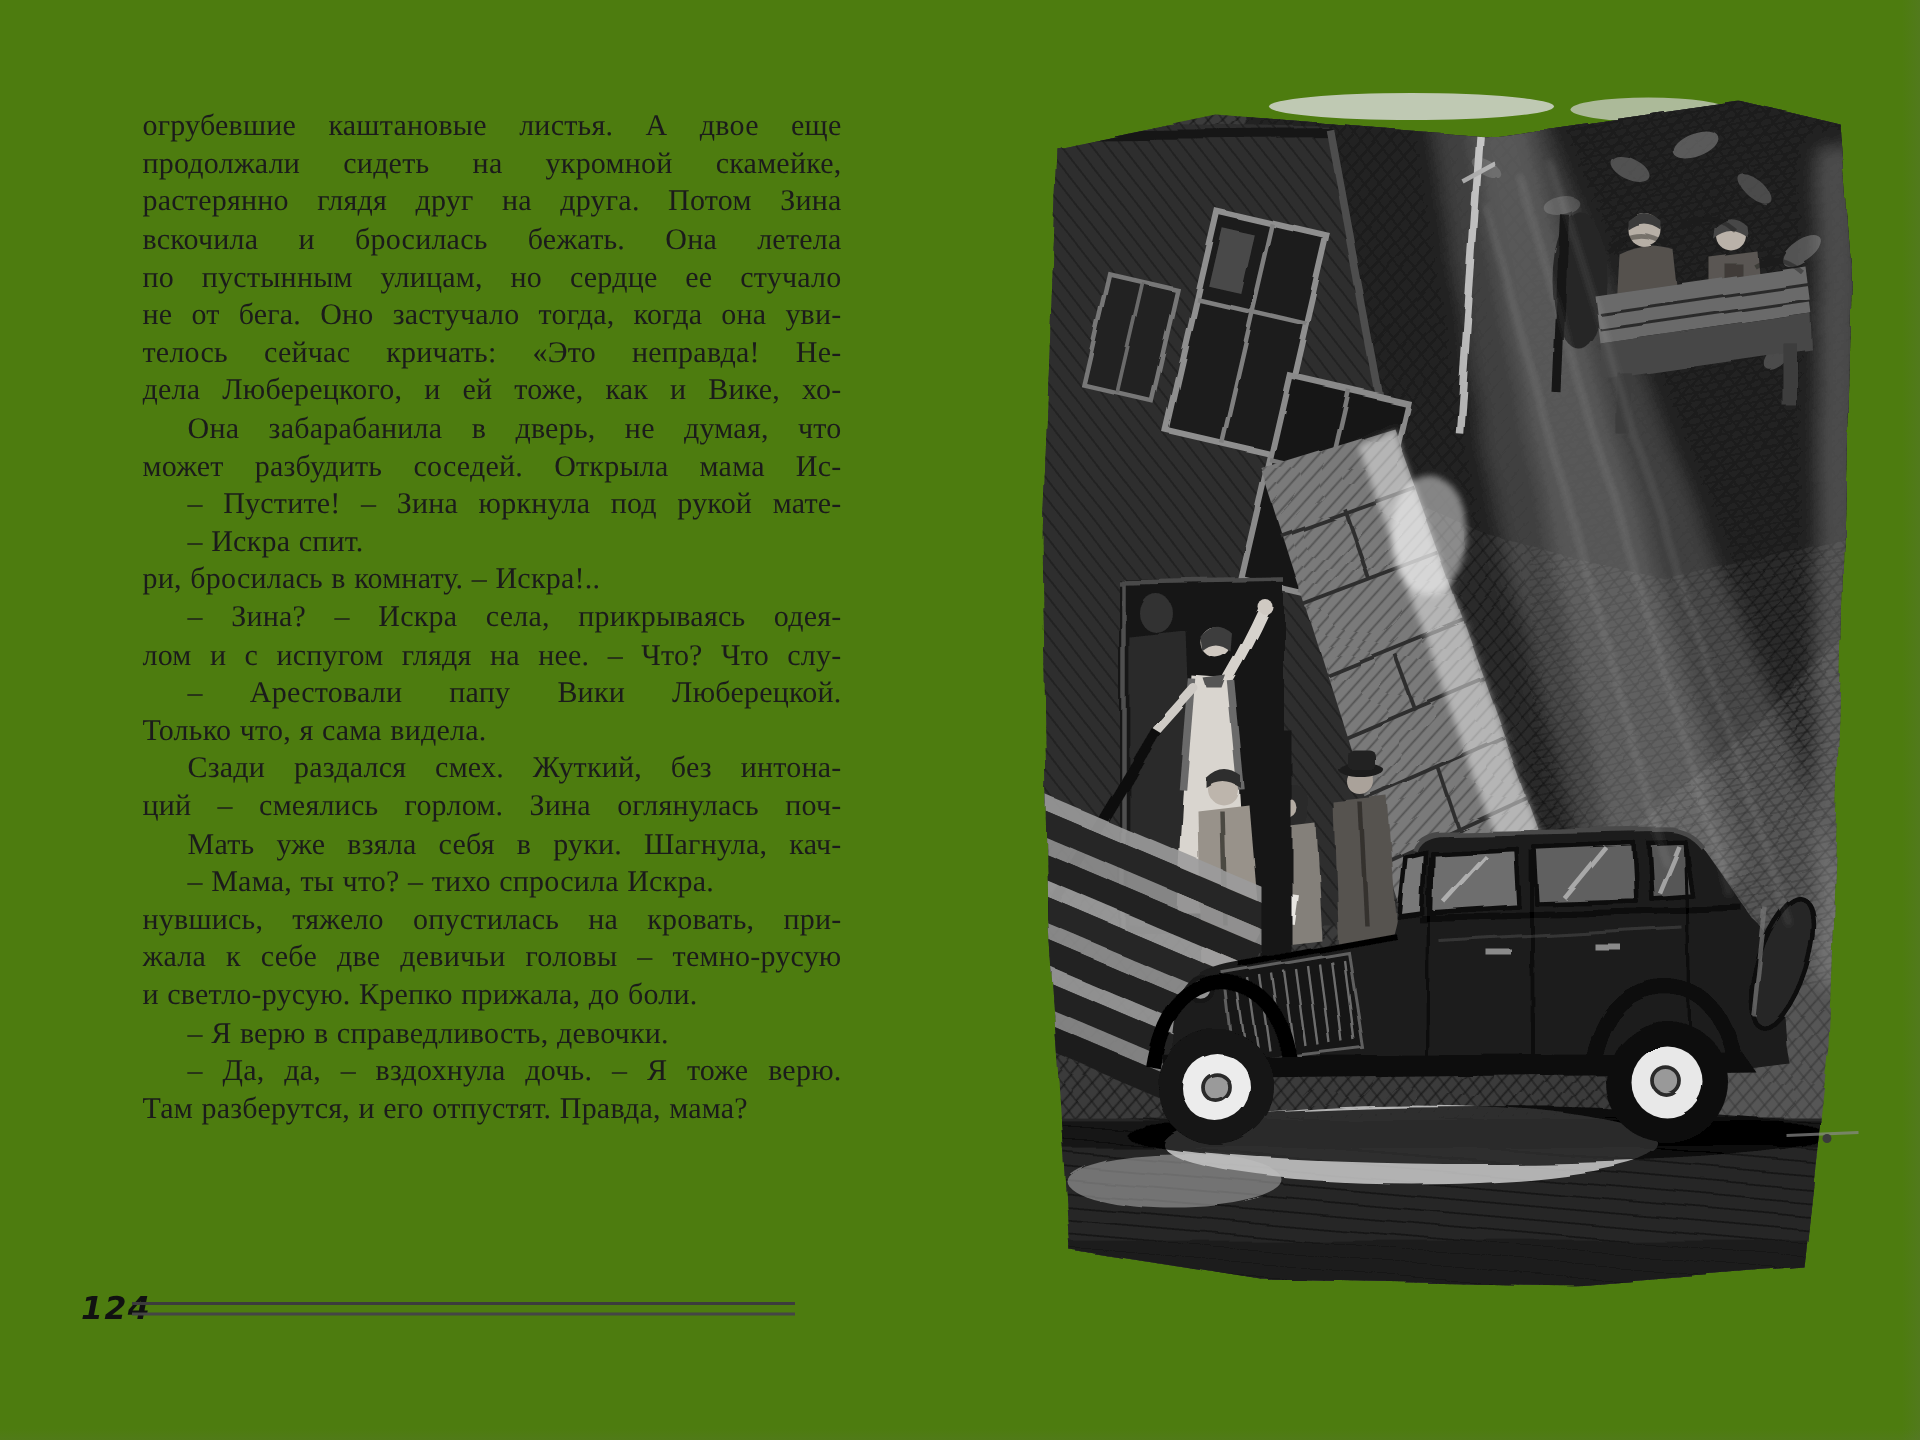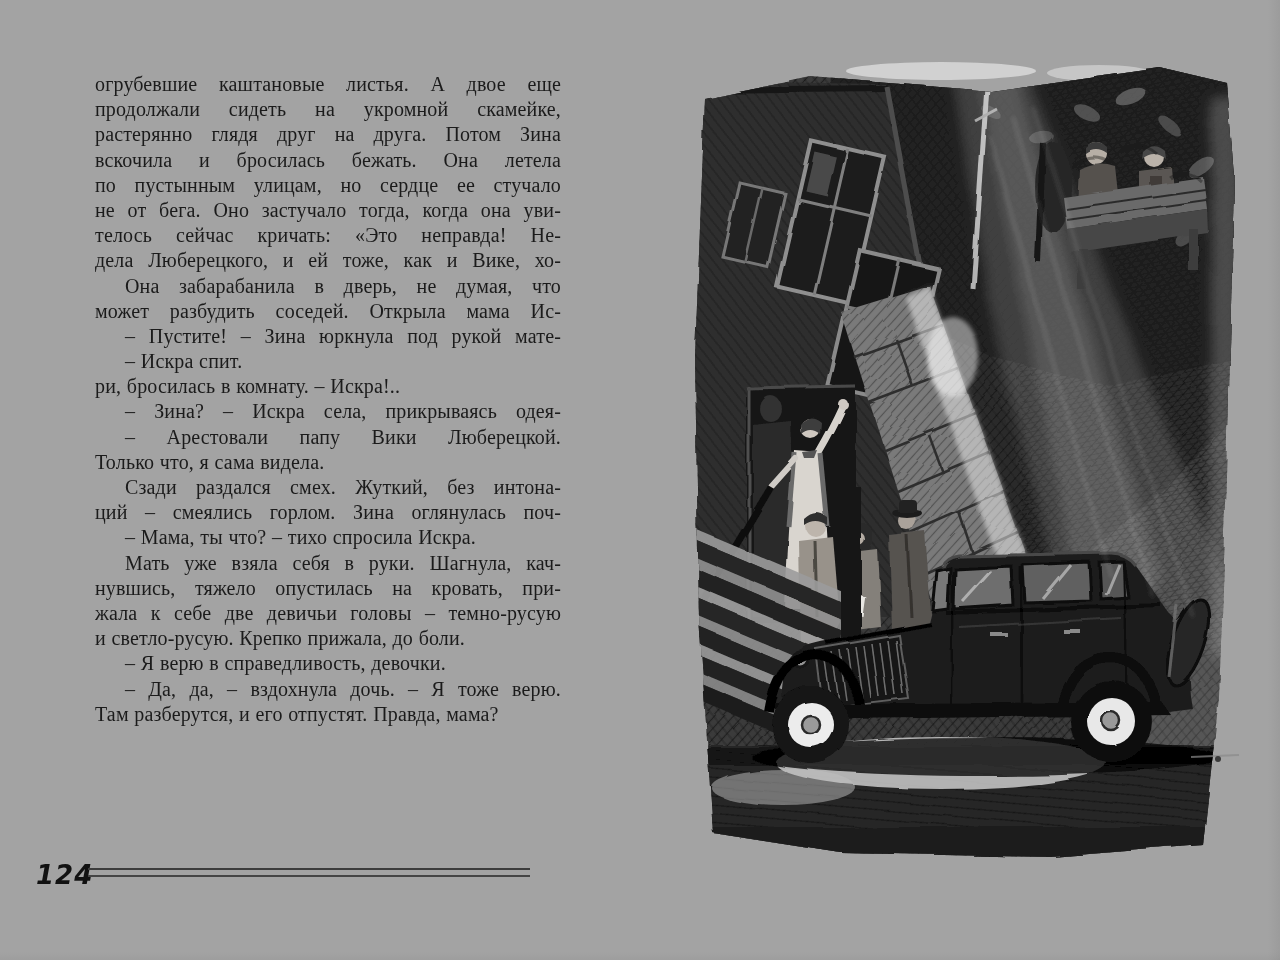--- a/index.html
+++ b/index.html
@@ -1,34 +1,34 @@
 <!DOCTYPE html>
 <html><head>
 <meta charset="utf-8">
 <style>
   html,body{margin:0;padding:0;}
   body{width:1280px;height:960px;background:#ffffff;overflow:hidden;
        font-family:"Liberation Serif","DejaVu Serif",serif;}
-  .page{position:relative;width:1280px;height:960px;background:#a3a3a3;}
+  .page{position:relative;width:1280px;height:960px;background:#4d7c0f;}
   .page-edge-right{position:absolute;right:0;top:0;width:12px;height:100%;
        background:linear-gradient(to left,rgba(110,110,110,.14),rgba(255,255,255,0));}
   .page-edge-bottom{position:absolute;left:0;bottom:0;width:100%;height:8px;
        background:linear-gradient(to top,rgba(110,110,110,.10),rgba(255,255,255,0));}
 
   .text-col{position:absolute;left:95px;top:72px;width:466px;color:#1b1b1b;
        font-size:20px;line-height:25.2px;letter-spacing:.15px;}
   .line{text-align:justify;text-align-last:justify;height:25.2px;overflow:hidden;
        word-spacing:.5px;}
   .line.last{text-align-last:left;}
   .line.ind{text-indent:30px;}
 
   .footer{position:absolute;left:0;top:0;width:100%;height:0;}
-  .pagenum{position:absolute;left:36px;top:860px;color:#111;
+  .pagenum{position:absolute;left:54px;top:860px;color:#111;
        font-family:"DejaVu Sans","Liberation Sans",sans-serif;
-       font-style:italic;font-weight:700;font-size:26px;letter-spacing:1px;}
+       font-style:italic;font-weight:700;font-size:21px;letter-spacing:1px;}
   .rule{position:absolute;left:88px;top:868px;width:442px;height:5px;
        border-top:2px solid #3c3c3c;border-bottom:2px solid #454545;}
 
   .illustration{position:absolute;left:691px;top:57px;}
 </style>
 </head>
 <body>
 
 <div class="page">
 
@@ -40,26 +40,27 @@
       <div class="line">по пустынным улицам, но сердце ее стучало</div>
       <div class="line">не от бега. Оно застучало тогда, когда она уви-</div>
       <div class="line">телось сейчас кричать: «Это неправда! Не-</div>
       <div class="line">дела Люберецкого, и ей тоже, как и Вике, хо-</div>
       <div class="line ind">Она забарабанила в дверь, не думая, что</div>
       <div class="line">может разбудить соседей. Открыла мама Ис-</div>
       <div class="line ind">– Пустите! – Зина юркнула под рукой мате-</div>
       <div class="line ind last">– Искра спит.</div>
       <div class="line last">ри, бросилась в комнату. – Искра!..</div>
       <div class="line ind">– Зина? – Искра села, прикрываясь одея-</div>
+      <div class="line">лом и с испугом глядя на нее. – Что? Что слу-</div>
       <div class="line ind">– Арестовали папу Вики Люберецкой.</div>
       <div class="line last">Только что, я сама видела.</div>
       <div class="line ind">Сзади раздался смех. Жуткий, без интона-</div>
       <div class="line">ций – смеялись горлом. Зина оглянулась поч-</div>
+      <div class="line ind">Мать уже взяла себя в руки. Шагнула, кач-</div>
       <div class="line ind last">– Мама, ты что? – тихо спросила Искра.</div>
-      <div class="line ind">Мать уже взяла себя в руки. Шагнула, кач-</div>
       <div class="line">нувшись, тяжело опустилась на кровать, при-</div>
       <div class="line">жала к себе две девичьи головы – темно-русую</div>
       <div class="line last">и светло-русую. Крепко прижала, до боли.</div>
       <div class="line ind last">– Я верю в справедливость, девочки.</div>
       <div class="line ind">– Да, да, – вздохнула дочь. – Я тоже верю.</div>
       <div class="line last">Там разберутся, и его отпустят. Правда, мама?</div>
     </main>
 
   <footer class="footer">
     <span class="pagenum">124</span>

